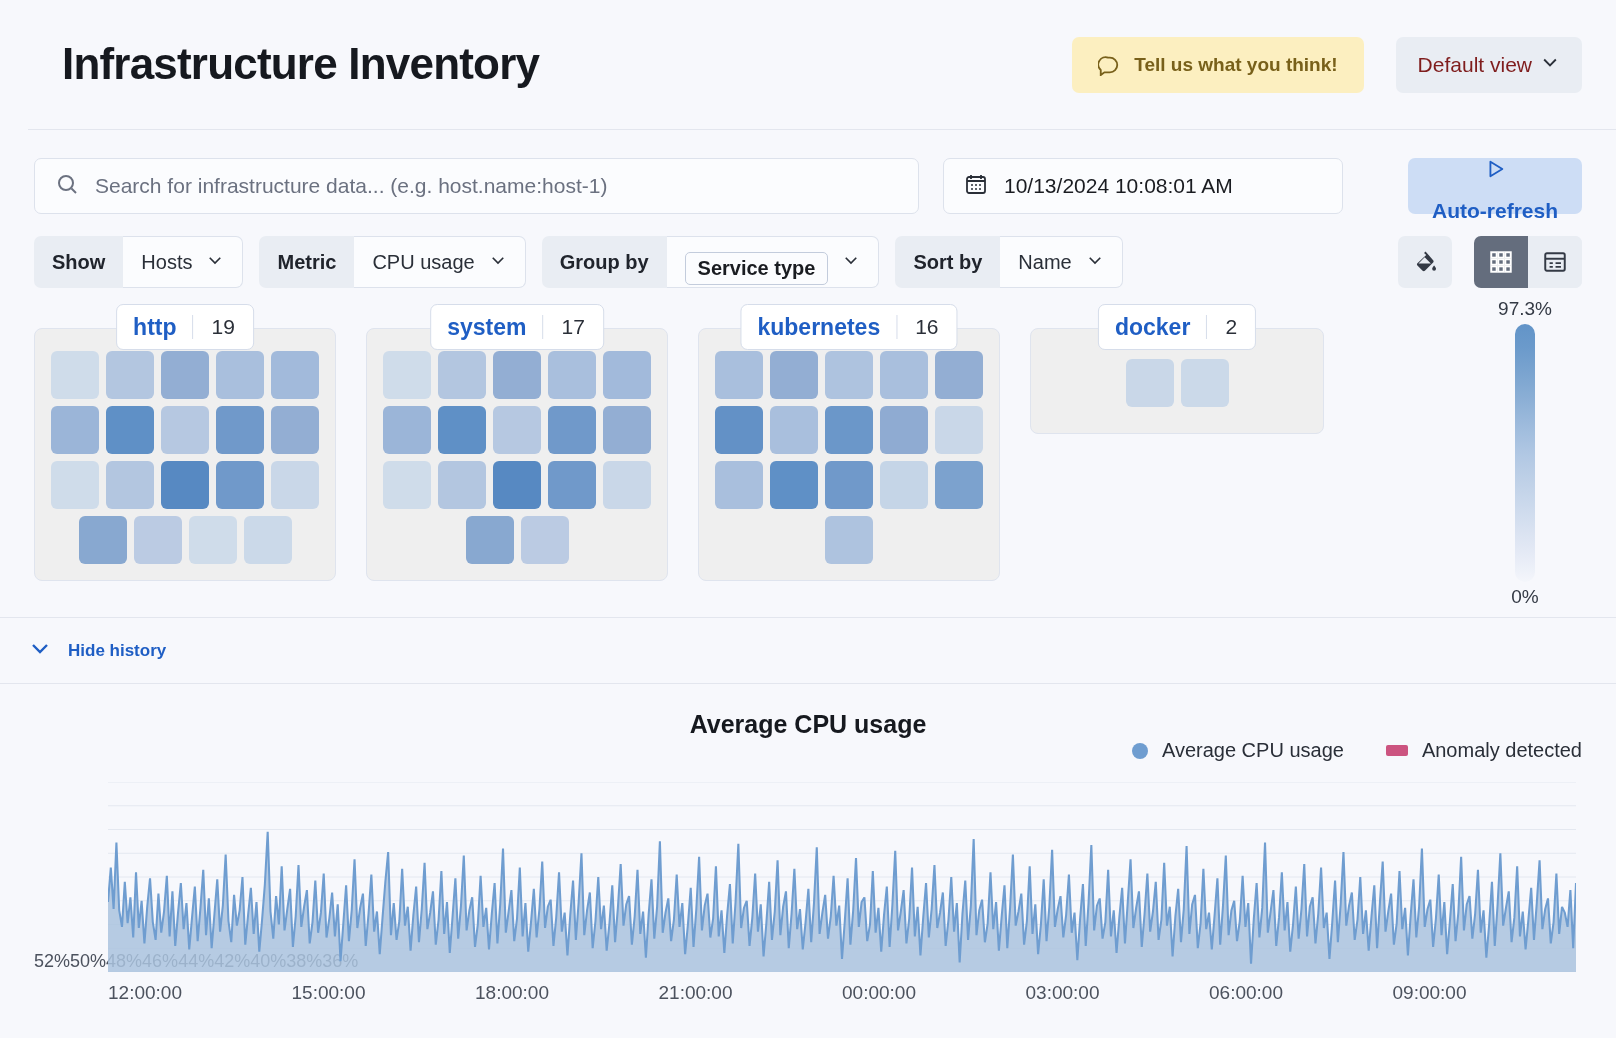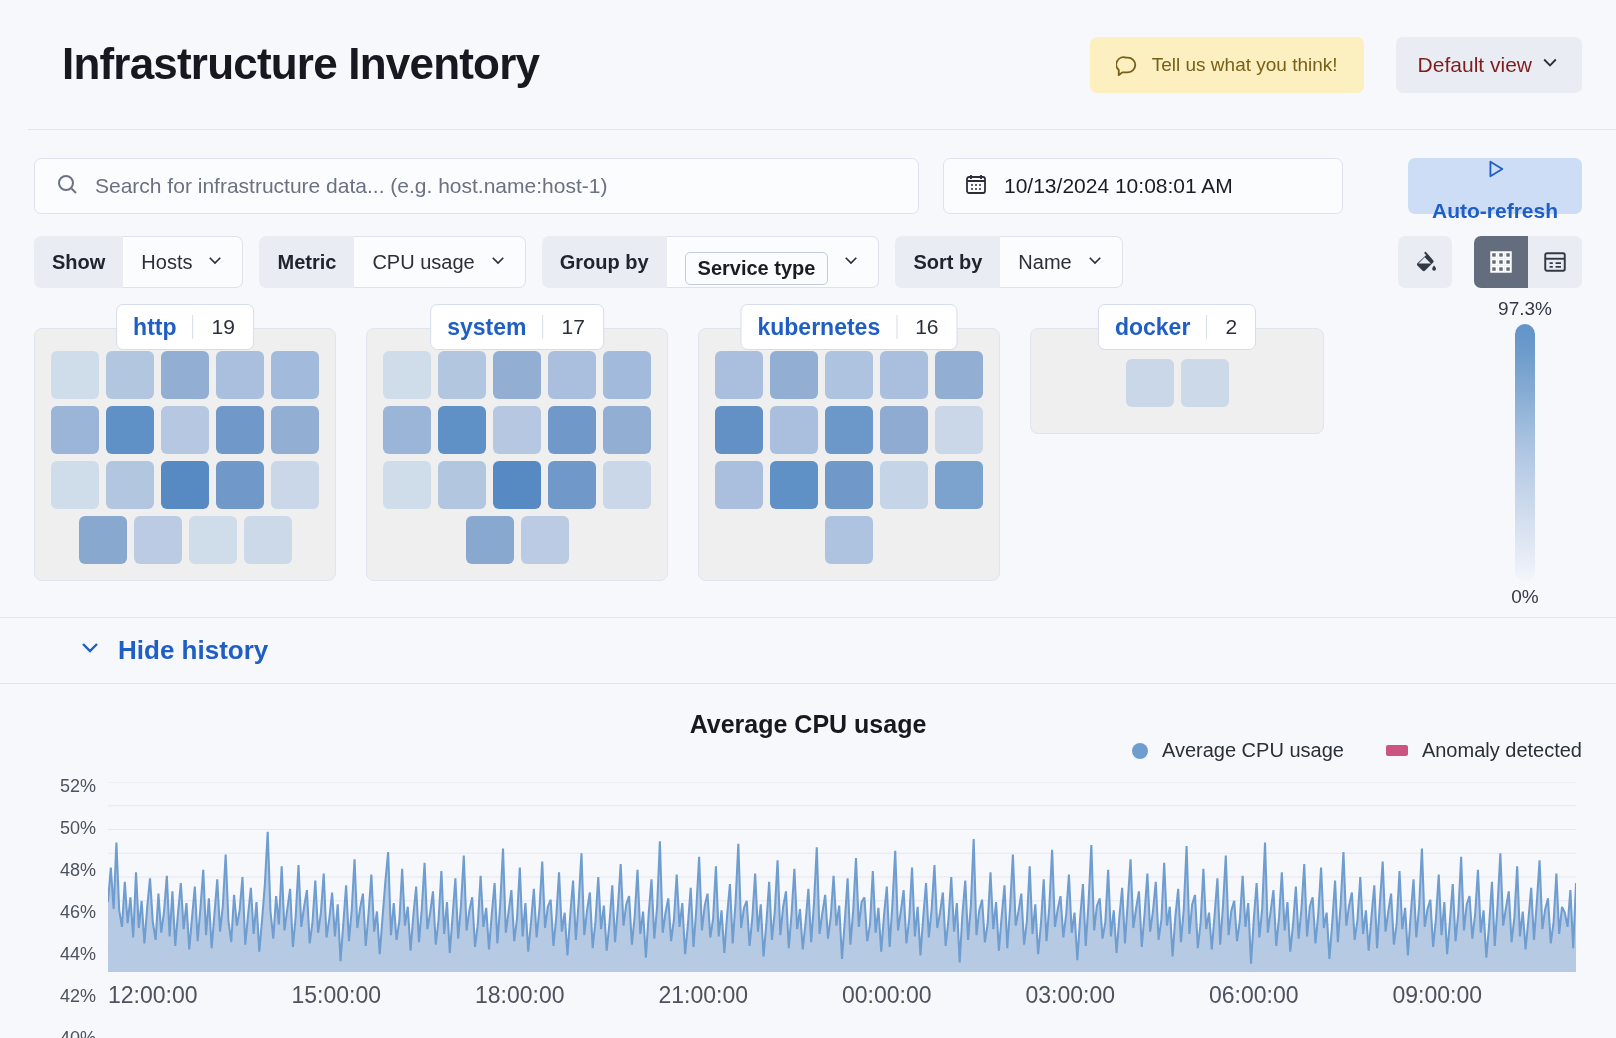--- a/index.html
+++ b/index.html
@@ -25,21 +25,21 @@
   .page-title {
     font-size: 44px; font-weight: 700; letter-spacing: -0.8px;
     color: #16191f; line-height: 1.1;
   }
   .header-right { margin-left: auto; display: flex; align-items: center; gap: 32px; }
   .feedback-btn {
     background: #FCEFC0; color: #78601a;
     border: none; border-radius: 7px;
     height: 56px; padding: 0 26px;
     display: flex; align-items: center; gap: 14px;
-    font-size: 19px; font-weight: 400;
+    font-size: 19px; font-weight: 700;
     font-family: "Liberation Sans", sans-serif;
     cursor: pointer;
   }
   .feedback-btn svg { display:block; }
   .view-btn {
     background: #E9EDF3; color: #7f1d1d;
     border: none; border-radius: 7px;
     height: 56px; padding: 0 22px;
     display: flex; align-items: center; gap: 8px;
     font-size: 21px; font-weight: 400;
@@ -149,47 +149,47 @@
       #6294c8 0%, #6b9acb 9%, #7ca5d0 20%, #8db0d6 30%,
       #9fbcdd 40%, #b0c7e3 50%, #bed0e7 60%, #cbd9ec 70%,
       #d9e2f1 80%, #e6ebf6 90%, #f4f6fb 100%);
   }
   .legend-bot { font-size: 19px; color: #343a45; margin-top: 4px; }
 
   
   .hide-history {
     flex: 0 0 auto; height: 66px;
     display: flex; align-items: center; gap: 16px;
-    padding: 0 78px;
+    padding: 0 28px;
     background: #F7F8FC;
     border-bottom: 1px solid #E3E6EE;
-    color: #1f5ec4; font-size: 26px; font-weight: 700;
+    color: #1f5ec4; font-size: 17px; font-weight: 700;
     cursor: pointer;
   }
 
   
   .chart-panel { flex: 1 1 auto; padding: 26px 34px 0 34px; background: #F7F8FC; position: relative; }
   .chart-head { display: flex; align-items: center; flex-direction: column; }
   .chart-title { font-size: 25px; font-weight: 700; color: #16191f; }
   .chart-legend { margin-left: auto; display: flex; align-items: center; gap: 42px; }
   .lg { display: flex; align-items: center; gap: 14px; font-size: 20px; color: #2a2f38; }
   .lg .dot { width: 16px; height: 16px; border-radius: 50%; background: #6f9dd0; }
   .lg .sq { width: 22px; height: 11px; border-radius: 2px; background: #cc5480; }
 
   .plot-wrap { position: relative; margin-top: 20px; height: 230px; }
   .yaxis {
     position: absolute; left: 0; top: -6px; width: 62px; height: 196px;
-    display: flex; flex-direction: column; 
-    align-items: flex-end; font-size: 18px; color: #4c525e; gap: 21px;
+    display: flex; flex-direction: row; 
+    align-items: flex-end; font-size: 18px; color: #4c525e;
   }
   .plot { position: absolute; left: 74px; right: 6px; top: 0; height: 190px; }
   .plot svg { display: block; width: 100%; height: 100%; }
   .xaxis {
     position: absolute; left: 74px; right: 6px; top: 200px;
-    display: flex; font-size: 23px; color: #4c525e;
+    display: flex; font-size: 19px; color: #4c525e;
   }
   .xaxis span { flex: 1 1 0; text-align: left; }
 </style>
 </head>
 <body>
 
 <div class="page">
 
   <div class="header">
     <div class="page-title">Infrastructure Inventory</div>

